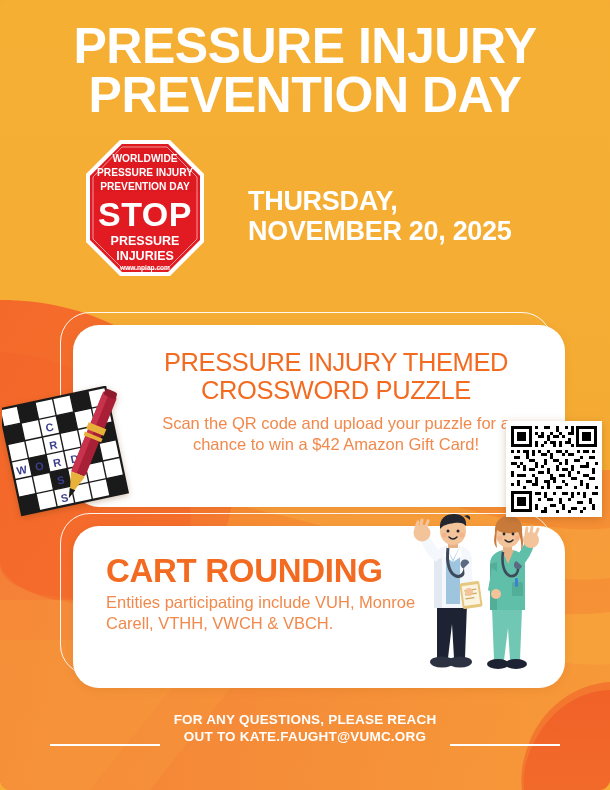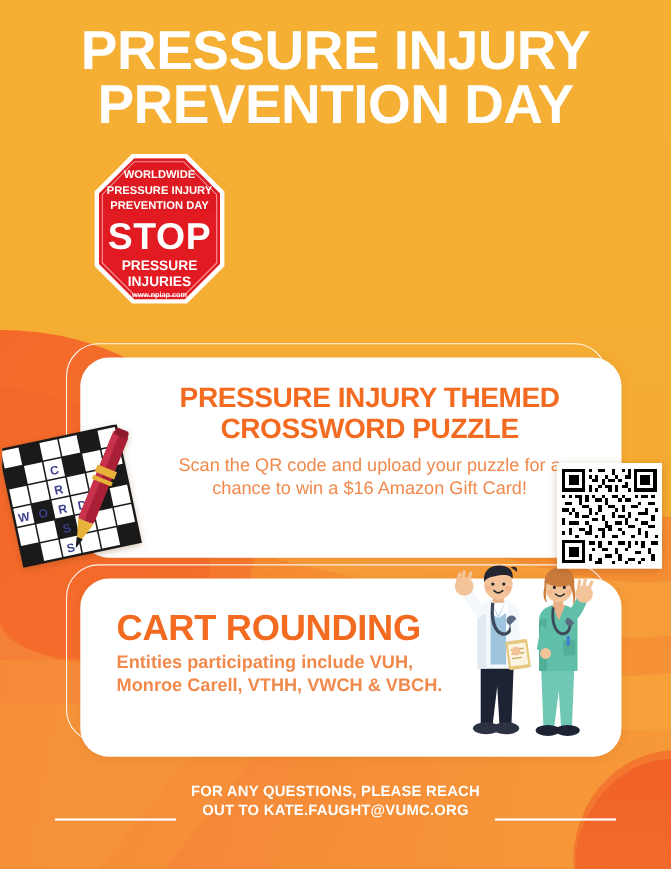--- a/index.html
+++ b/index.html
@@ -10,20 +10,21 @@
     overflow:hidden;
     position:relative;
   }
 
   
   #poster {
     position:absolute; inset:0;
     width:610px; height:790px;
     overflow:hidden;
     background:linear-gradient(180deg,#F5AE33 0%, #F5AE33 34%, #F5A033 46%, #F59B35 60%, #F69A38 100%);
+    border-radius:11px;
   }
   .bg-svg { position:absolute; inset:0; width:610px; height:790px; }
 
   
   .header {
     position:absolute; top:22px; left:0; width:610px;
     text-align:center; z-index:6;
   }
   .header h1 {
     color:#FFFFFF;
@@ -72,21 +73,21 @@
   #card1    { left:73px;  top:325px; width:492px; height:182px; }
   
   #outline2 { left:60px;  top:513px; width:492px; height:162px; }
   #card2    { left:73px;  top:526px; width:492px; height:162px; }
 
   .card1-title {
     position:absolute; left:48px; top:24px; width:430px;
     text-align:center;
     color:#F26B21;
     font-size:25.5px;
-    font-weight:700;
+    font-weight:400;
     line-height:1.08;
     letter-spacing:-0.4px;
     text-transform:uppercase;
   }
   .card1-body {
     position:absolute; left:88px; top:88px; width:350px;
     text-align:center;
     color:#F1894C;
     font-size:16.5px;
     font-weight:400;
@@ -98,21 +99,21 @@
     color:#F26B21;
     font-size:33px;
     font-weight:800;
     letter-spacing:-0.3px;
     text-transform:uppercase;
   }
   .card2-body {
     position:absolute; left:33px; top:66px; width:310px;
     color:#F1894C;
     font-size:16.5px;
-    font-weight:700;
+    font-weight:400;
     line-height:1.30;
   }
 
   
   .crossword-art {
     position:absolute; left:2px; top:386px;
     width:132px; height:132px; z-index:8;
     filter:drop-shadow(0 2px 3px rgba(120,60,10,0.30));
   }
   .qr-art {
@@ -223,28 +224,32 @@
       <text x="61" y="52" text-anchor="middle" fill="#FFFFFF" font-family="Liberation Sans, sans-serif" font-size="10.2" font-weight="bold">PREVENTION DAY</text>
 
       <text x="61" y="88" text-anchor="middle" fill="#FFFFFF" font-family="Liberation Sans, sans-serif" font-size="34" font-weight="bold" letter-spacing="0.5">STOP</text>
 
       <text x="61" y="107" text-anchor="middle" fill="#FFFFFF" font-family="Liberation Sans, sans-serif" font-size="12.5" font-weight="bold">PRESSURE</text>
       <text x="61" y="122" text-anchor="middle" fill="#FFFFFF" font-family="Liberation Sans, sans-serif" font-size="12.5" font-weight="bold">INJURIES</text>
       <text x="61" y="132" text-anchor="middle" fill="#FFFFFF" font-family="Liberation Sans, sans-serif" font-size="6.6" font-weight="bold">www.npiap.com</text>
     </svg>
   </div>
 
+  <div class="date-block">
+    <div>THURSDAY,</div>
+    <div>NOVEMBER 20, 2025</div>
+  </div>
 
   <div class="card-outline" id="outline1"></div>
   <div class="card" id="card1">
     <div class="card1-title">
       <span>PRESSURE INJURY THEMED</span><br>
       <span>CROSSWORD PUZZLE</span>
     </div>
-    <div class="card1-body">Scan the QR code and upload your puzzle for a chance to win a $16 Amazon Gift Card!</div>
+    <div class="card1-body">Scan the QR code and upload your puzzle for a chance to win a $42 Amazon Gift Card!</div>
   </div>
 
   <div class="card-outline" id="outline2"></div>
   <div class="card" id="card2">
     <div class="card2-title">CART ROUNDING</div>
     <div class="card2-body">Entities participating include VUH, Monroe Carell, VTHH, VWCH  &amp; VBCH.</div>
   </div>
 
   <div class="crossword-art">
     <svg viewBox="0 0 132 132" width="132" height="132">

